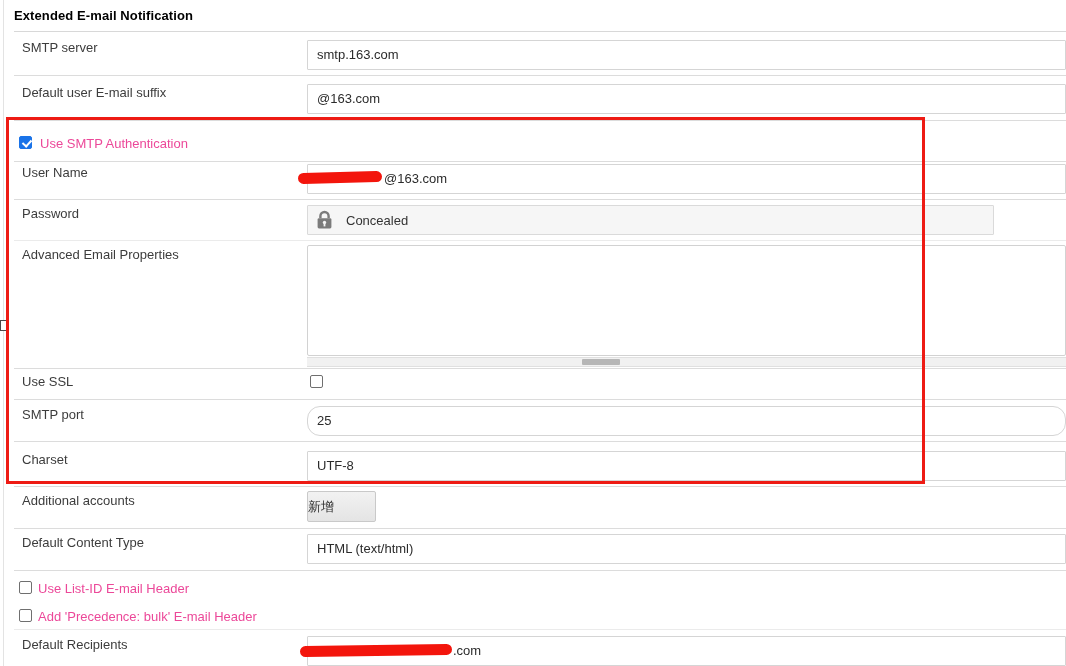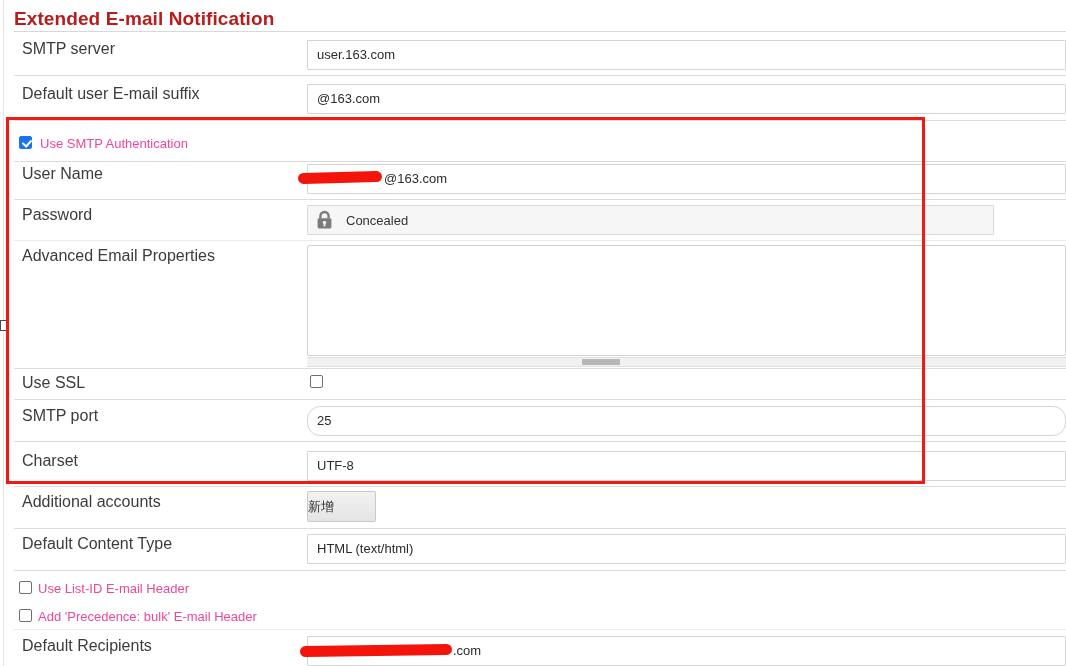--- a/index.html
+++ b/index.html
@@ -40,23 +40,23 @@
     background: #ffffff;
     border: 1px solid #4a4a4a;
     box-sizing: border-box;
   }
 
   
   .section-header {
     position: absolute;
     left: 14px;
     top: 8px;
-    font-size: 19px;
+    font-size: 13px;
     font-weight: bold;
-    color: #b91c1c;
+    color: #000000;
     letter-spacing: 0.1px;
   }
   .header-rule {
     position: absolute;
     left: 14px;
     top: 31px;
     width: 1052px;
     height: 1px;
     background: #d8d8d8;
   }
@@ -68,21 +68,21 @@
     width: 1052px;
     height: 1px;
     background: #dcdcdc;
   }
   .sep.faint { background: #ebebeb; }
 
   
   .row-label {
     position: absolute;
     left: 22px;
-    font-size: 16px;
+    font-size: 13px;
     color: #3c3c3c;
     white-space: nowrap;
   }
 
   
   .field {
     position: absolute;
     left: 307px;
     box-sizing: border-box;
     background: #ffffff;
@@ -250,21 +250,21 @@
 
 <div id="screen">
 
   <div class="left-rail"></div>
   <div class="rail-handle"></div>
 
   <div class="section-header">Extended E-mail Notification</div>
   <div class="header-rule"></div>
 
   <div class="row-label" style="top:40px;">SMTP server</div>
-  <div class="field wide" style="top:40px;">user.163.com</div>
+  <div class="field wide" style="top:40px;">smtp.163.com</div>
   <div class="sep" style="top:75px;"></div>
 
   <div class="row-label" style="top:85px;">Default user E-mail suffix</div>
   <div class="field wide" style="top:84px;">@163.com</div>
   <div class="sep" style="top:120px;"></div>
 
   <div class="cb-checked" style="left:19px; top:136px;"></div>
   <div class="cb-label" style="left:40px; top:136px;">Use SMTP Authentication</div>
   <div class="sep" style="top:161px;"></div>
 

